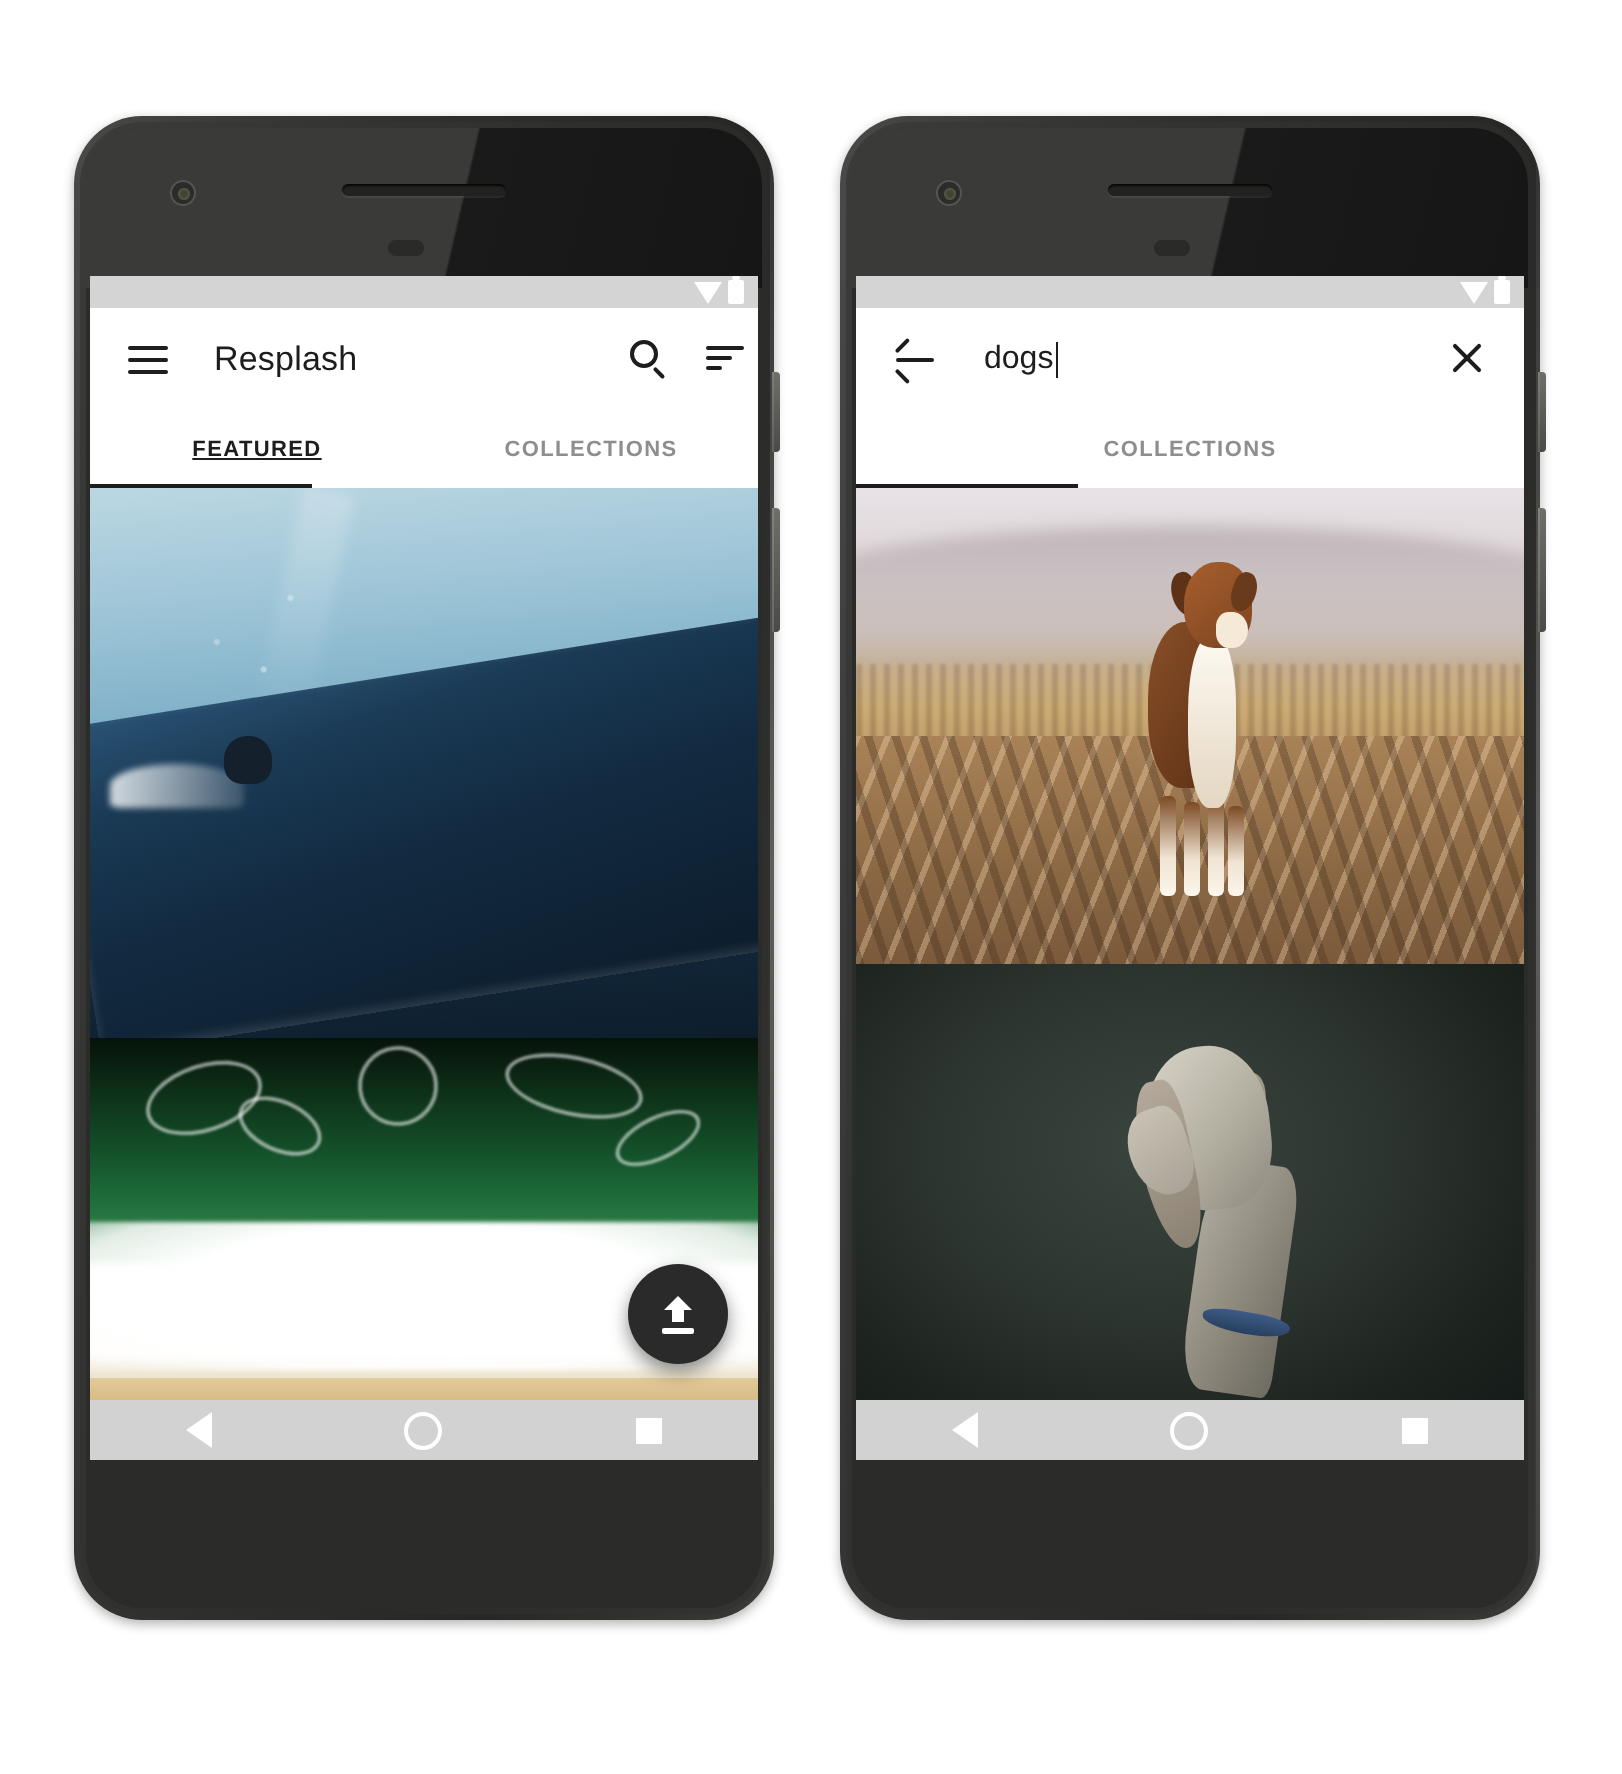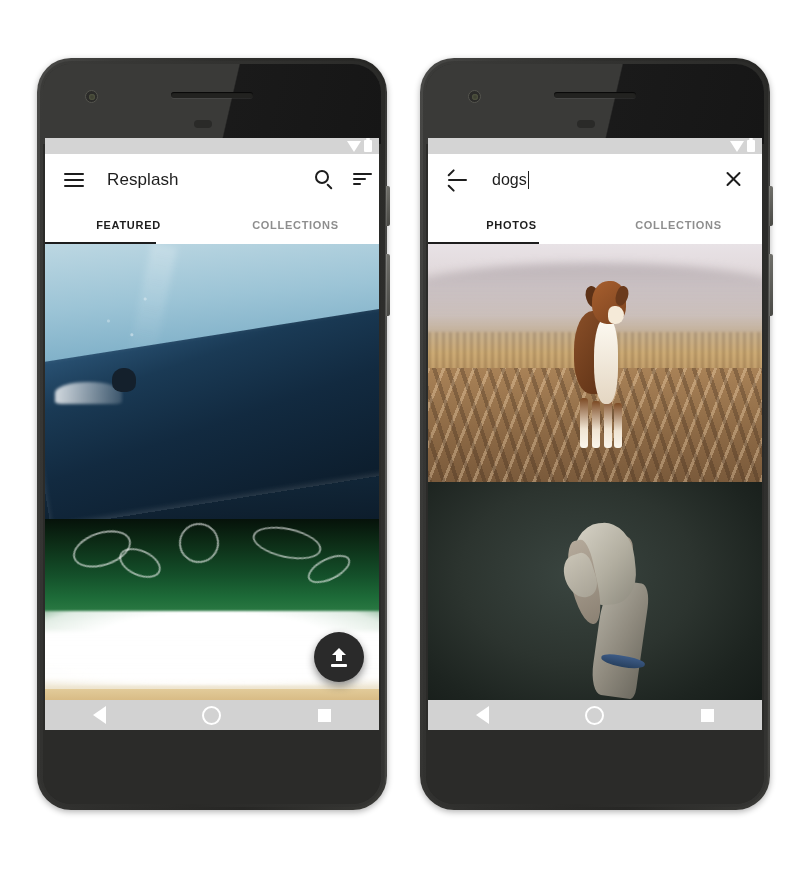--- a/index.html
+++ b/index.html
@@ -99,21 +99,21 @@
   .close-ico i{ position:absolute; left:-1px; top:7px; width:19px; height:2px; background:#1d1d1d; border-radius:1px; }
   .close-ico i:nth-child(1){ transform:rotate(45deg); }
   .close-ico i:nth-child(2){ transform:rotate(-45deg); }
 
   .search-field{ margin-left:22px; display:flex; align-items:center; font-size:16px; color:#1d1d1d; }
   .caret{ display:inline-block; width:1px; height:18px; background:#1d1d1d; margin-left:1px; }
 
   .tabs{ height:39px; background:#fff; display:flex; position:relative; }
   .tab{ flex:1; display:flex; align-items:center; justify-content:center;
     font-size:11px; letter-spacing:.7px; color:#8e8e8e; font-weight:700; }
-  .tab.active{ color:#1d1d1d; }
+  .tab.active{ color:#1d1d1d;text-decoration:underline; }
   .tab-ind{ position:absolute; bottom:0; height:2.5px; background:#1d1d1d; width:33.33%; left:0; }
 
   .content{ position:absolute; left:0; right:0; top:106px; bottom:30px; overflow:hidden; background:#111; }
   .photo{ position:relative; width:100%; overflow:hidden; }
 
   
   .ph-wave{ height:275px;
     background:
       radial-gradient(circle at 22% 47%, rgba(255,255,255,.55) 0 1px, transparent 2px),
       radial-gradient(circle at 17% 41%, rgba(255,255,255,.45) 0 1px, transparent 2px),
@@ -368,21 +368,20 @@
         <div class="spacer"></div>
         <div class="icon-btn">
           <div class="close-ico">
               <i></i>
               <i></i>
             </div>
         </div>
       </div>
 
       <div class="tabs">
-        <div class="tab active">PHOTOS</div>
         <div class="tab">COLLECTIONS</div>
         <div class="tab-ind"></div>
       </div>
 
       <div class="content">
 
         <div class="photo ph-dogfield">
           <div class="hill"></div>
           <div class="field-rows"></div>
           <div class="soil"></div>

